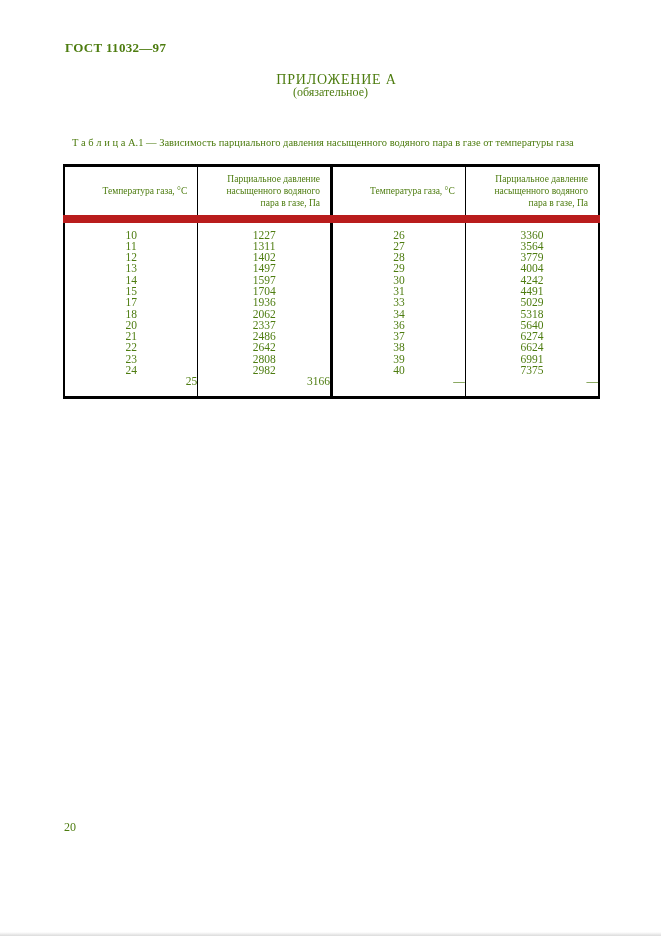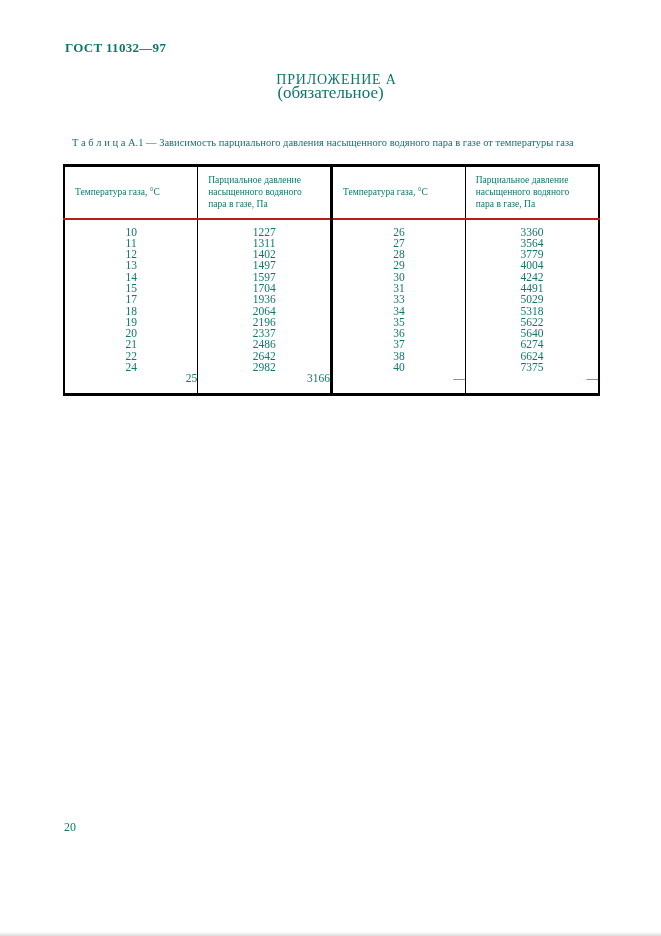--- a/index.html
+++ b/index.html
@@ -3,21 +3,21 @@
 <meta charset="utf-8">
 <style>
   * { margin: 0; padding: 0; box-sizing: border-box; }
   html, body { background: #ffffff; }
   .page {
     position: relative;
     width: 661px;
     height: 936px;
     background: #ffffff;
     font-family: "Liberation Serif", "DejaVu Serif", serif;
-    color: #0f766e;
+    color: #4d7c0f;
     overflow: hidden;
   }
   .doc-number {
     position: absolute;
     left: 65px;
     top: 40px;
     font-size: 13px;
     font-weight: bold;
     letter-spacing: 0.3px;
     white-space: nowrap;
@@ -29,21 +29,21 @@
     width: 100%;
     text-align: center;
   }
   .appendix-title {
     font-size: 14px;
     letter-spacing: 0.8px;
     line-height: 13px;
     padding-left: 12px;
   }
   .appendix-subtitle {
-    font-size: 17px;
+    font-size: 12px;
     line-height: 13px;
   }
   .table-caption {
     position: absolute;
     left: 72px;
     top: 137px;
     width: 560px;
     font-size: 10.5px;
     white-space: nowrap;
   }
@@ -55,24 +55,24 @@
     border-collapse: collapse;
     table-layout: fixed;
   }
   .gost-table, .gost-table th, .gost-table td { border-color: #000; }
   .gost-table { border: 2px solid #000; border-top-width: 3px; border-bottom-width: 3px; }
   .gost-table thead th {
     height: 53px;
     font-weight: normal;
     font-size: 9.5px;
     line-height: 12px;
-    text-align: left;
+    text-align: right;
     vertical-align: middle;
     padding: 2px 10px;
-    border-bottom: 2px solid #b91c1c;
+    border-bottom: 8px solid #b91c1c;
   }
   .gost-table th:nth-child(1), .gost-table td:nth-child(1) { border-right: 1px solid #000; }
   .gost-table th:nth-child(2), .gost-table td:nth-child(2) { border-right: 3px solid #000; }
   .gost-table th:nth-child(3), .gost-table td:nth-child(3) { border-right: 1px solid #000; }
   .gost-table tbody td {
     text-align: center;
     font-size: 11.5px;
     line-height: 11.3px;
     height: 11.3px;
     padding: 0;
@@ -159,49 +159,49 @@
           <td>4491</td>
         </tr>
         <tr>
           <td>17</td>
           <td>1936</td>
           <td>33</td>
           <td>5029</td>
         </tr>
         <tr>
           <td>18</td>
-          <td>2064</td>
+          <td>2062</td>
           <td>34</td>
           <td>5318</td>
-        </tr>
-        <tr>
-          <td>19</td>
-          <td>2196</td>
-          <td>35</td>
-          <td>5622</td>
         </tr>
         <tr>
           <td>20</td>
           <td>2337</td>
           <td>36</td>
           <td>5640</td>
         </tr>
         <tr>
           <td>21</td>
           <td>2486</td>
           <td>37</td>
           <td>6274</td>
         </tr>
         <tr>
           <td>22</td>
           <td>2642</td>
           <td>38</td>
           <td>6624</td>
         </tr>
         <tr>
+          <td>23</td>
+          <td>2808</td>
+          <td>39</td>
+          <td>6991</td>
+        </tr>
+        <tr>
           <td>24</td>
           <td>2982</td>
           <td>40</td>
           <td>7375</td>
         </tr>
         <tr>
           <td>25</td>
           <td>3166</td>
           <td>—</td>
           <td>—</td>

